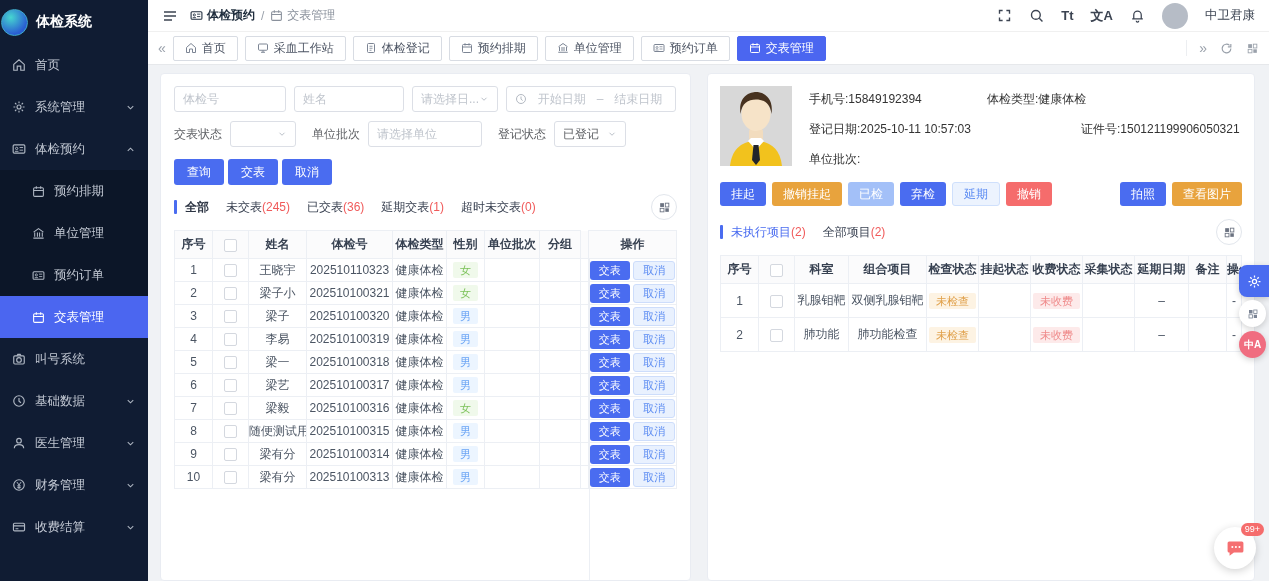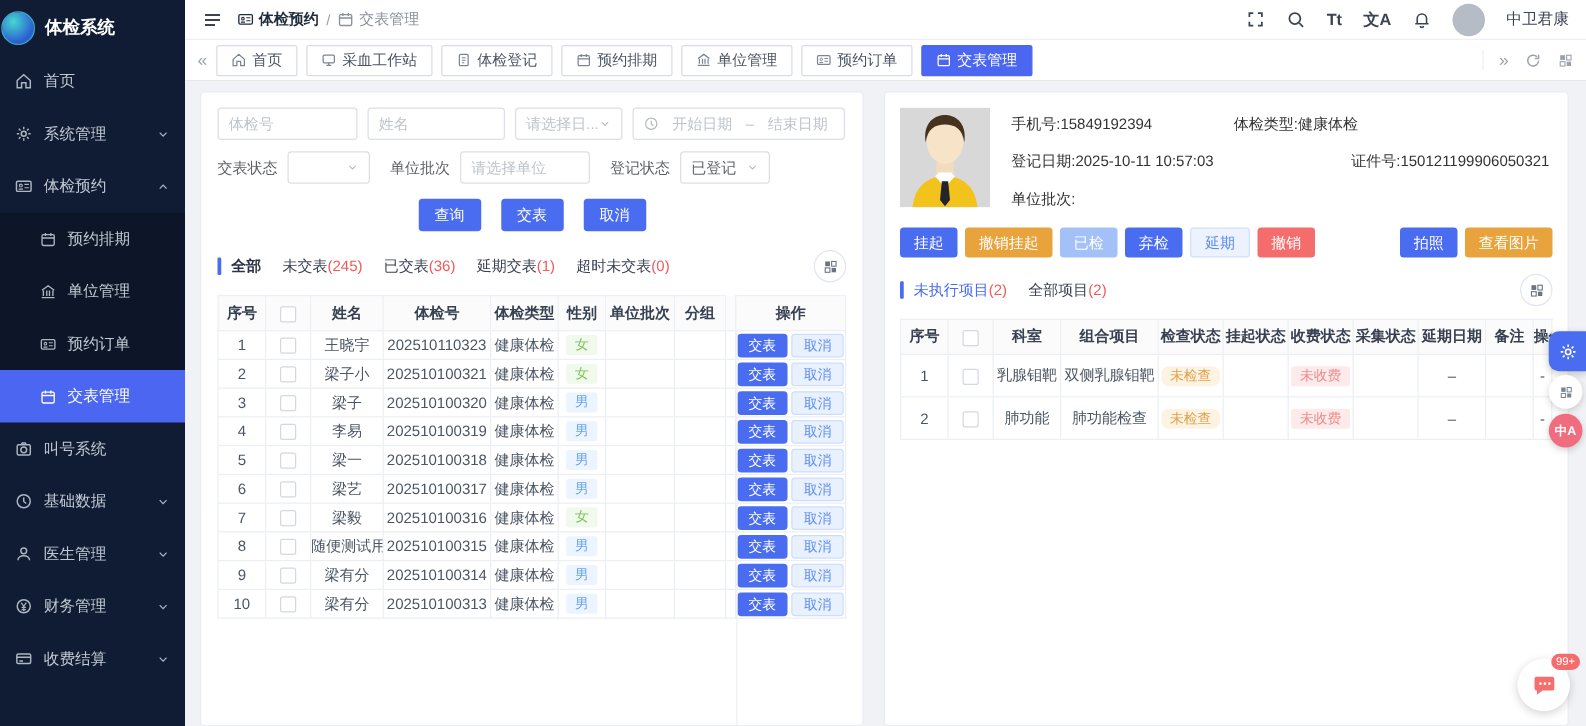--- a/index.html
+++ b/index.html
@@ -52,21 +52,21 @@
   .lbl { color:#606266; white-space:nowrap; }
   .inp, .sel, .drange { height:26px; border:1px solid #dcdfe6; border-radius:3px; background:#fff; display:flex; align-items:center; padding:0 8px; color:#606266; }
   input.inp { width:110px; font-family:inherit; font-size:12px; }
   input.inp::placeholder { color:#bfc4cc; }
   .sel { justify-content:space-between; color:#bfc4cc; cursor:pointer; }
   .sel .val { color:#606266; }
   .sel .caret { color:#b3b9c2; }
   .drange { width:170px; gap:6px; color:#bfc4cc; }
   .drange .dash { color:#bfc4cc; }
   .btn { height:26px; padding:0 13px; border:none; border-radius:3px; background:#4a6cf0; color:#fff; font-size:12px; font-family:inherit; cursor:pointer; }
-  .btnrow { display:flex; gap:16px; margin:3px 0 6px;justify-content:center; }
+  .btnrow { display:flex; gap:4px; margin:3px 0 0; }
 
   
   .stabs { display:flex; align-items:center; gap:17px; margin:9px 0 10px; }
   .bluebar { width:3px; height:14px; background:#4a6cf0; border-radius:1px; margin-right:-9px; }
   .stab { color:#3a4252; cursor:pointer; white-space:nowrap; }
   .stab .cnt { color:#f05a5a; }
   .stab.on { color:#2b3342; font-weight:bold; }
   .stab.blue-on { color:#4a6cf0; }
   .gearbtn { margin-left:auto; width:26px; height:26px; border:1px solid #e2e6ec; border-radius:50%; display:flex; align-items:center; justify-content:center; color:#6b7280; background:#fff; cursor:pointer; }
 
@@ -74,21 +74,21 @@
   table { border-collapse:collapse; width:100%; table-layout:fixed; }
   th, td { border:1px solid #eceff4; font-weight:normal; text-align:center; overflow:hidden; white-space:nowrap; }
   thead th { background:#fbfbfc; color:#374151; font-weight:bold; height:28px; font-size:12px; }
   .ltab tbody td { height:23px; color:#4b5563; }
   .ltab .sp, .ltab thead .sp { border-top:none; border-bottom:1px solid #eceff4; }
   td.op, th.op { box-shadow:-5px 0 5px -4px rgba(0,0,0,.10); }
   .chk { display:inline-block; width:13px; height:13px; border:1px solid #d4d8df; border-radius:2px; background:#fff; vertical-align:middle; cursor:pointer; }
   .badge { display:inline-block; font-size:11px; line-height:16px; padding:0 7px; border-radius:2px; }
   .badge.g-m { background:#ecf5ff; color:#6aa4f5; }
   .badge.g-f { background:#f0f9eb; color:#7cc25a; }
-  .badge.warn { background:#fdf3e3; color:#e0a04a;border-radius:6px; }
+  .badge.warn { background:#fdf3e3; color:#e0a04a; }
   .badge.danger { background:#fdeaea; color:#ef8a8a; }
   .btn.xs { height:19px; padding:0 9px; font-size:11px; border-radius:3px; }
   .btn.xs.plain { background:#e9f1fe; color:#5b8bf2; border:1px solid #cdddfb; }
   .ltable-wrap { position:relative; flex:1; }
   .op-line { position:absolute; top:28px; bottom:-12px; right:0; width:88px; border-left:1px solid #eceff4; pointer-events:none; }
 
   
   .patient { display:flex; gap:17px; margin-bottom:14px; }
   .photo { width:72px; height:80px; flex-shrink:0; overflow:hidden; }
   .pinfo { flex:1; padding-top:5px; }
@@ -421,21 +421,21 @@
         </div>
         <div class="frow">
           <span class="lbl">交表状态</span>
           <div class="sel" style="width:66px">
             <span></span>
             <svg class="ico caret" width="10" height="10" viewBox="0 0 24 24">
                 <use href="#i-chev-d"></use>
               </svg>
           </div>
           <span class="lbl" style="margin-left:8px">单位批次</span>
-          <input class="inp" style="width: 104px;" placeholder="请选择单位">
+          <input class="inp" style="width: 114px;" placeholder="请选择单位">
           <span class="lbl" style="margin-left:8px">登记状态</span>
           <div class="sel" style="width:72px">
             <span class="val">已登记</span>
             <svg class="ico caret" width="10" height="10" viewBox="0 0 24 24">
                 <use href="#i-chev-d"></use>
               </svg>
           </div>
         </div>
         <div class="btnrow">
           <button class="btn">查询</button>

